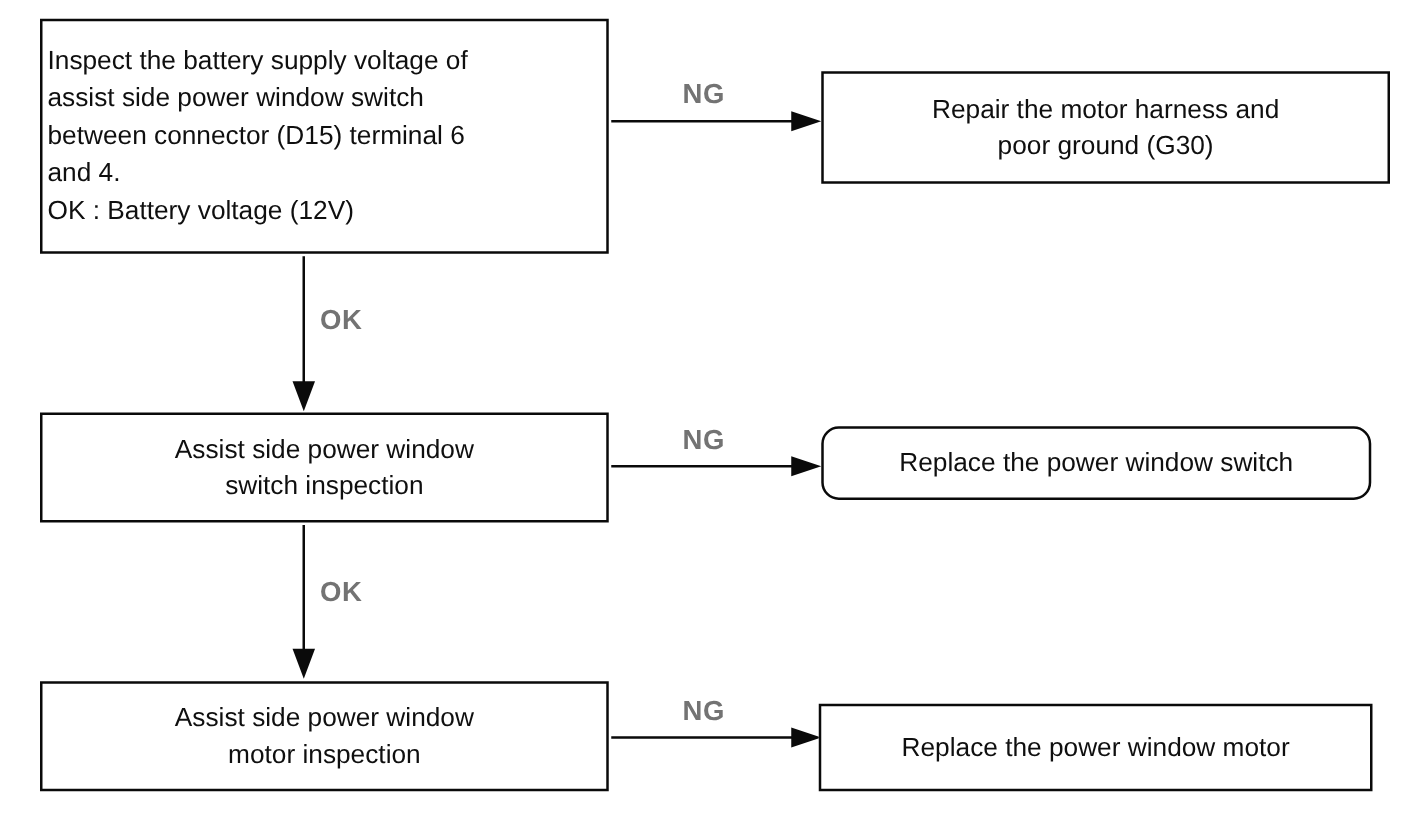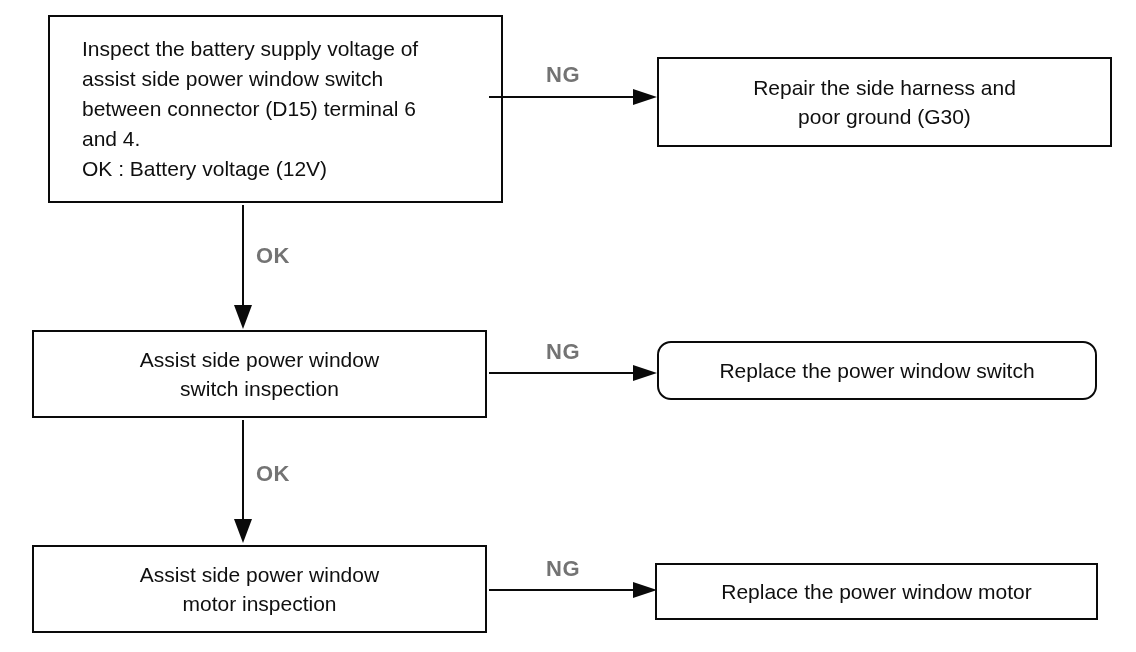--- a/index.html
+++ b/index.html
@@ -27,22 +27,21 @@
   }
   .box .txt {
     white-space: pre-line;
     font-size: 21px;
     line-height: 29px;
     text-align: center;
   }
   .box.align-left {
     align-items: flex-start;
     justify-content: flex-start;
-    padding: 17px 14px 0 32px;
-    margin-left: 16px;
+    padding: 17px 14px 0 4px;
   }
   .box.align-left .txt {
     text-align: left;
     line-height: 30px;
   }
   .hline, .vline {
     position: absolute;
     background: #0a0a0a;
   }
   .hline { height: 2px; }
@@ -80,21 +79,21 @@
 between connector (D15) terminal 6
 and 4.
 OK : Battery voltage (12V)</span>
   </div>
 
   <div class="hline" style="left:489px; top:96px; width:146px;"></div>
   <div class="arrow-right" style="left:633px; top:89px;"></div>
   <span class="edge-label" style="left:546px; top:62px;">NG</span>
 
   <div class="box" style="left:657px; top:57px; width:455px; height:90px;">
-    <span class="txt">Repair the side harness and
+    <span class="txt">Repair the motor harness and
 poor ground (G30)</span>
   </div>
 
   <div class="vline" style="left:242px; top:205px; height:102px;"></div>
   <div class="arrow-down" style="left:234px; top:305px;"></div>
   <span class="edge-label" style="left:256px; top:243px;">OK</span>
 
   <div class="box" style="left:32px; top:330px; width:455px; height:88px;">
     <span class="txt">Assist side power window
 switch inspection</span>
@@ -114,17 +113,17 @@
 
   <div class="box" style="left:32px; top:545px; width:455px; height:88px;">
     <span class="txt">Assist side power window
 motor inspection</span>
   </div>
 
   <div class="hline" style="left:489px; top:589px; width:146px;"></div>
   <div class="arrow-right" style="left:633px; top:582px;"></div>
   <span class="edge-label" style="left:546px; top:556px;">NG</span>
 
-  <div class="box" style="left:655px; top:563px; width:443px; height:57px;">
+  <div class="box" style="left:655px; top:563px; width:443px; height:70px;">
     <span class="txt">Replace the power window motor</span>
   </div>
 
 </div>
 
 </body></html>

